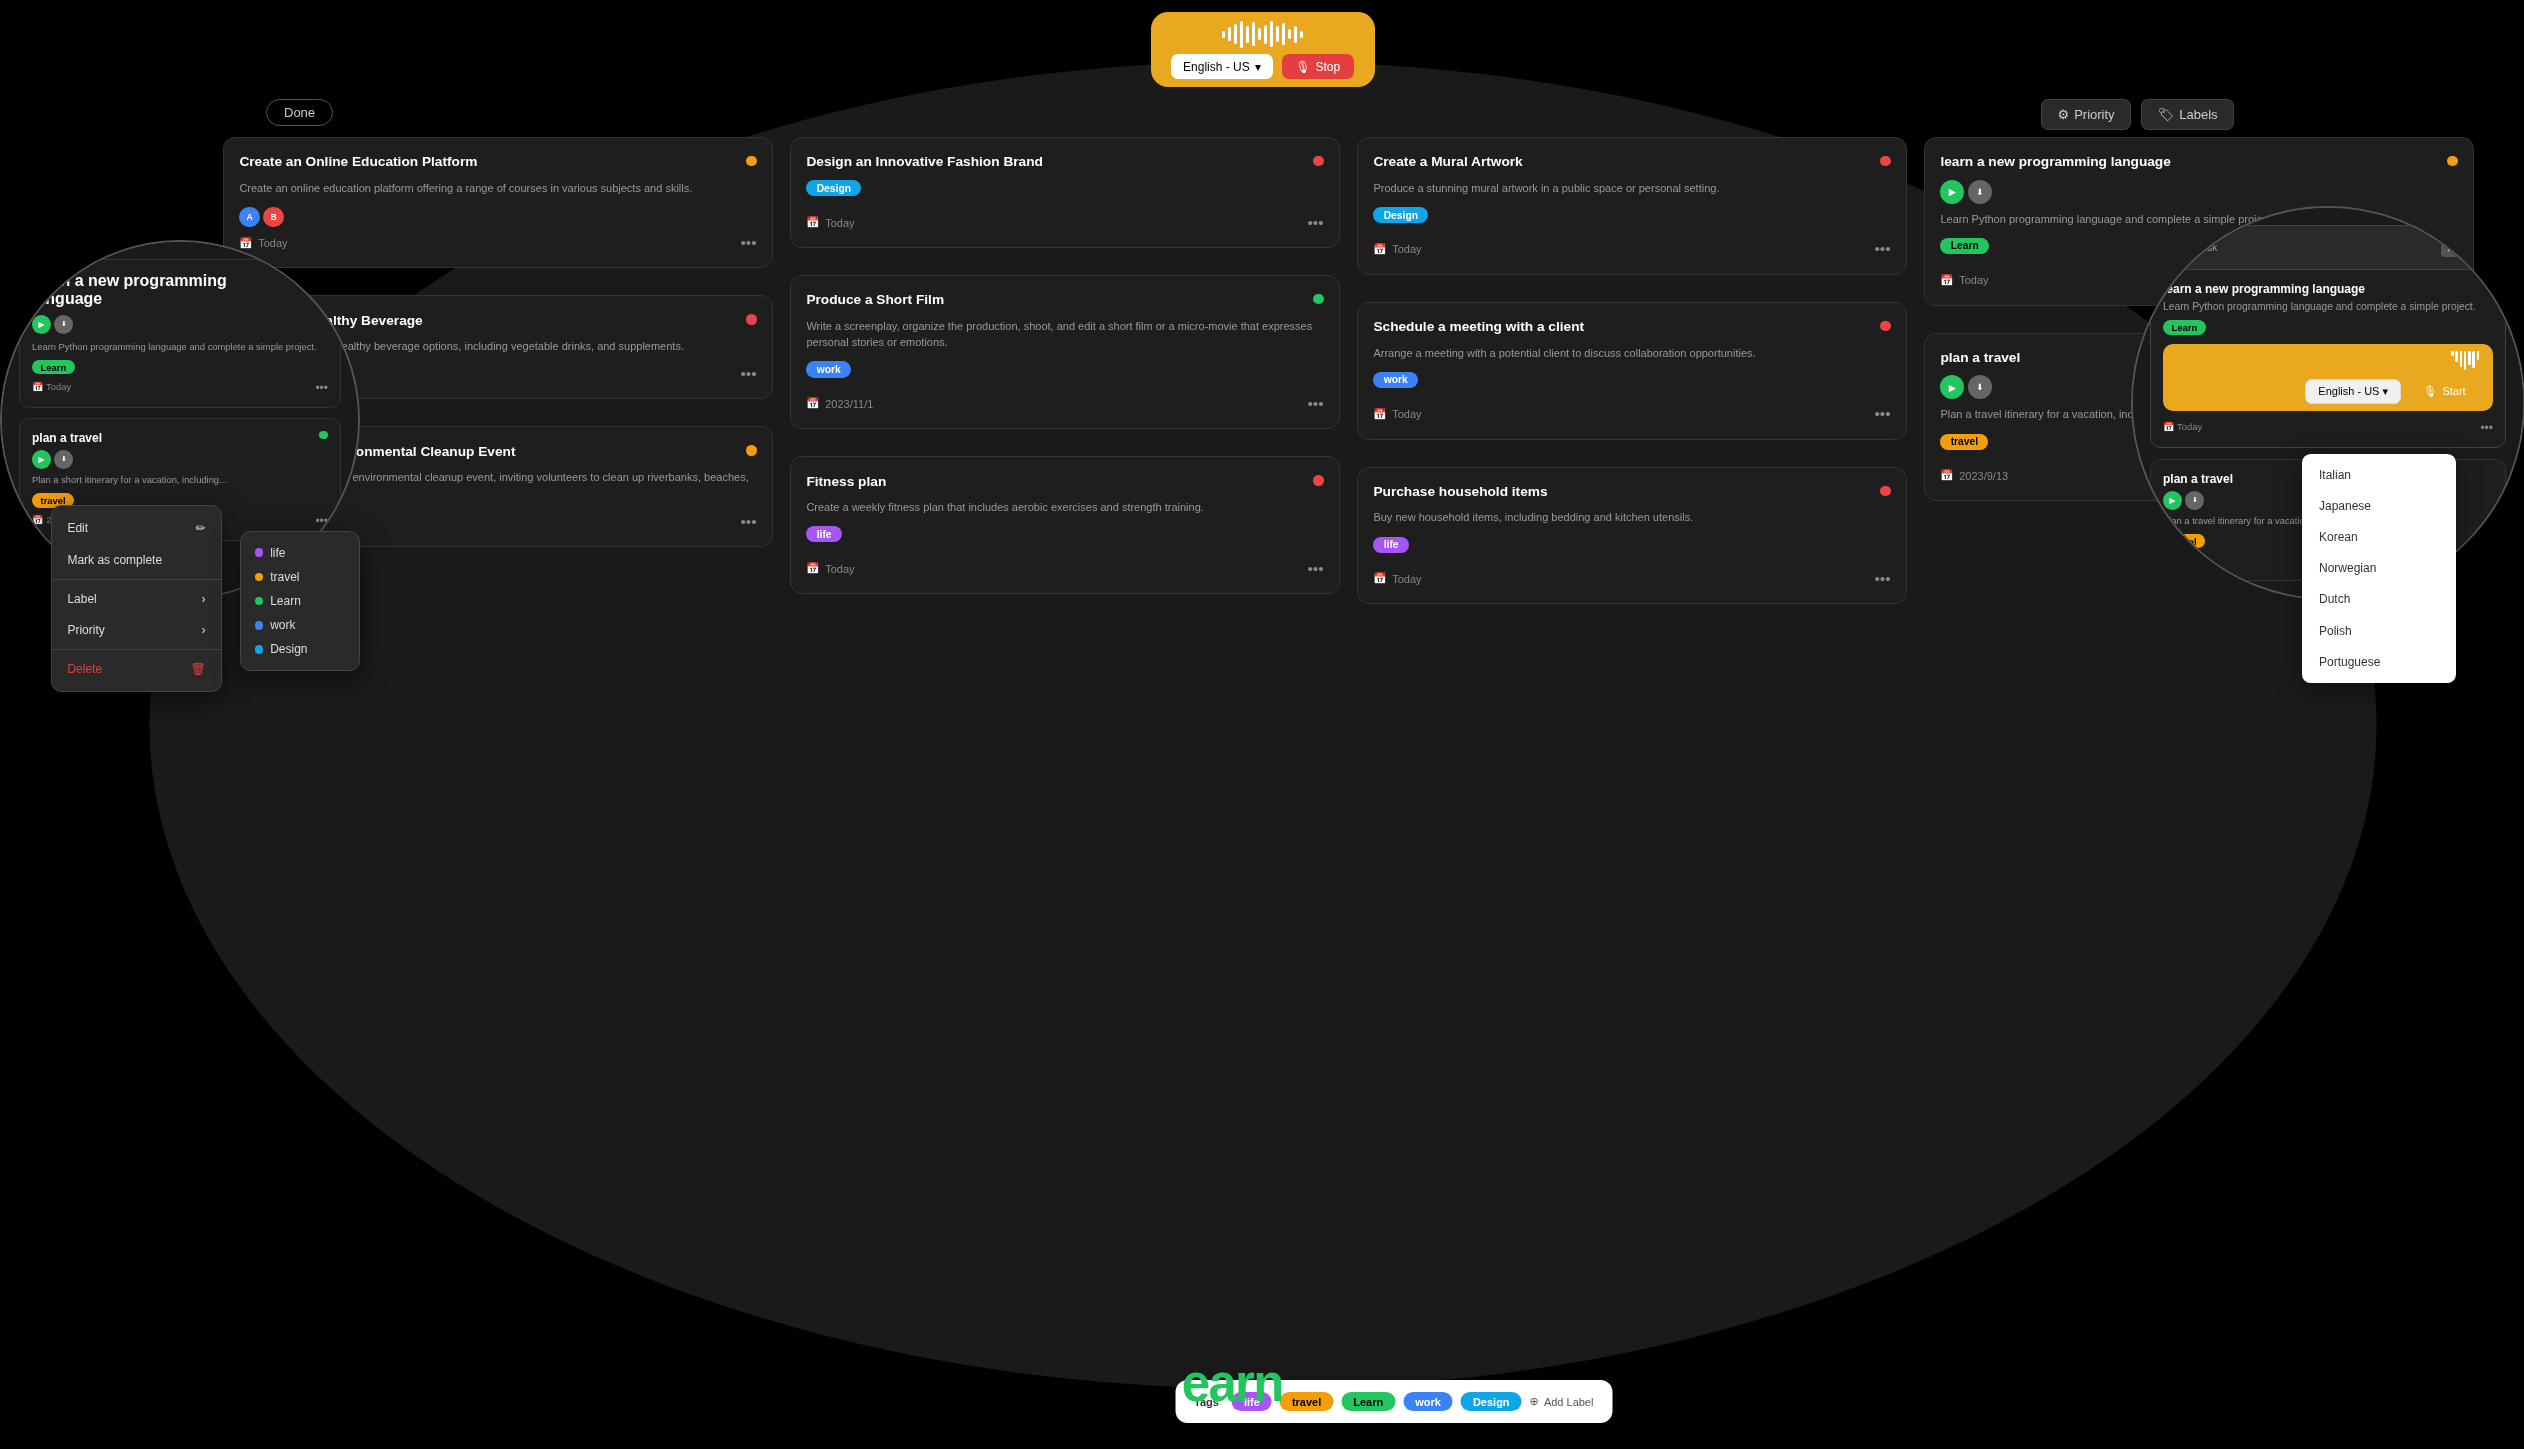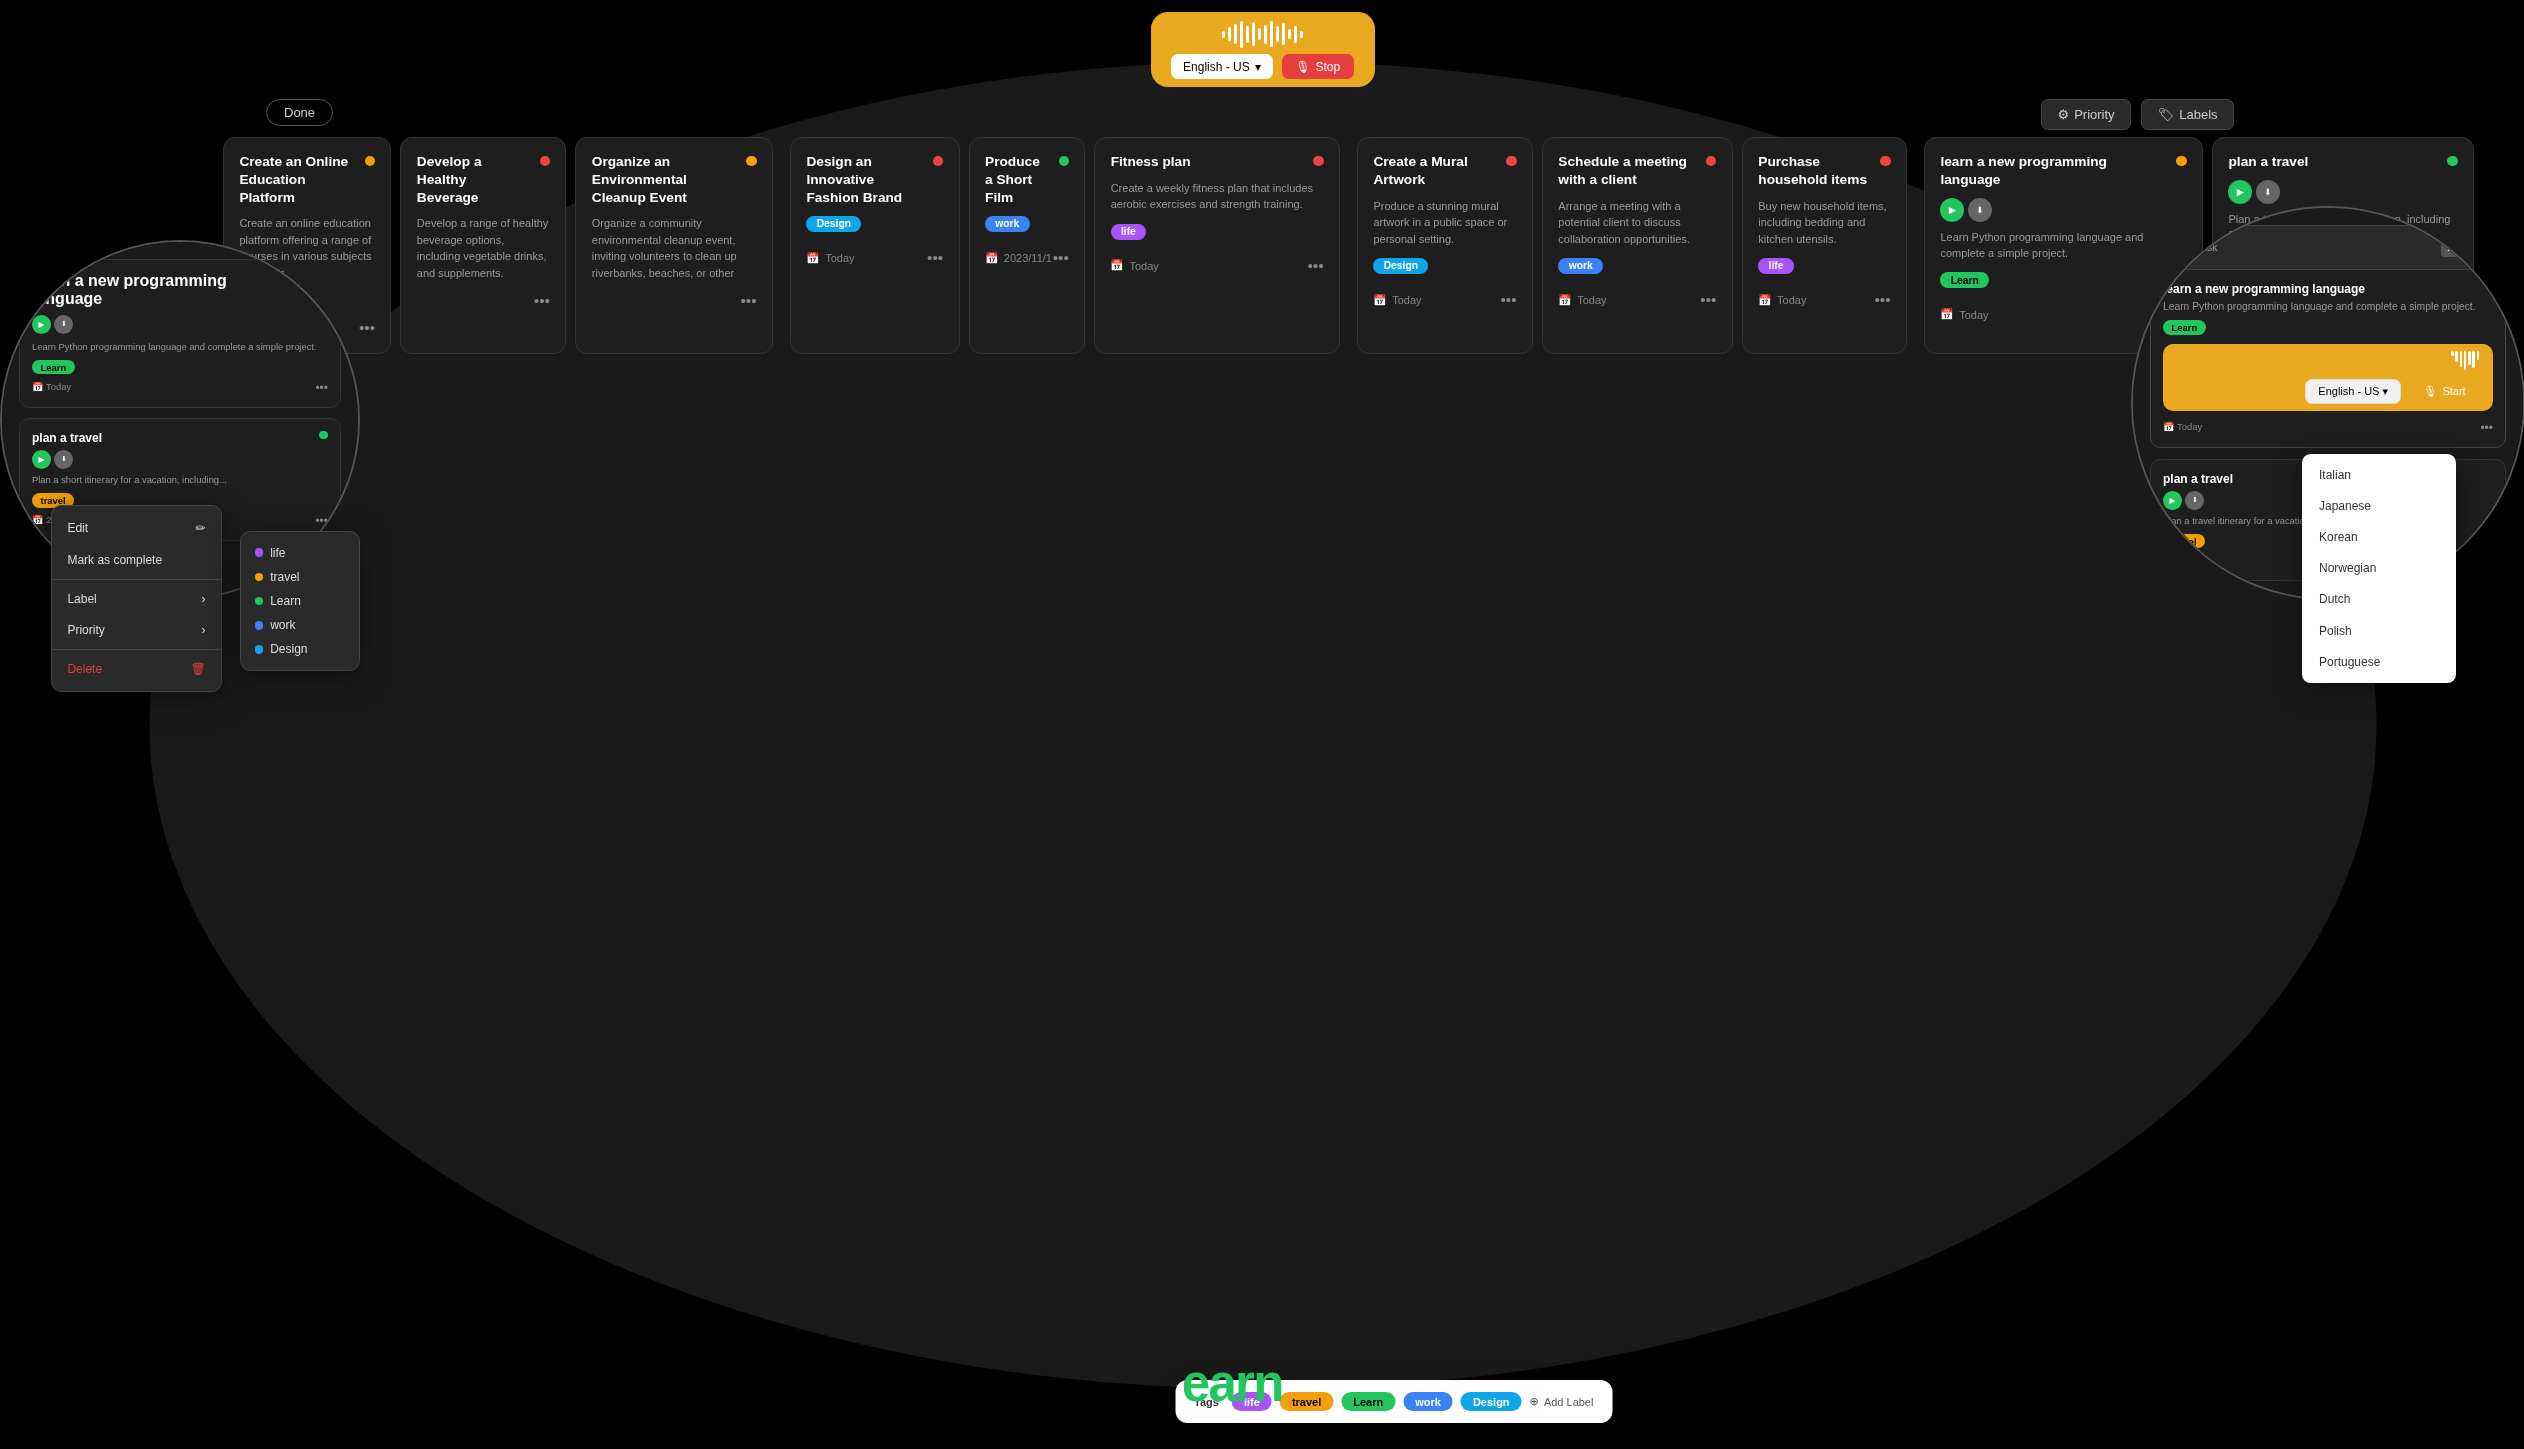--- a/index.html
+++ b/index.html
@@ -123,22 +123,22 @@
       left: 223px;
       right: 51px;
       display: flex;
       gap: 17px;
       z-index: 5;
     }
 
     .column {
       flex: 1;
       display: flex;
-      flex-direction: row;
-      gap: 9px;
+      flex-direction: column;
+      gap: 27px;
       min-width: 0;
     }
 
     
     .task-card {
       background: #1e1e1e;
       border-radius: 12px;
       padding: 15.4px;
       position: relative;
       border: 0.9px solid #333;
@@ -561,20 +561,21 @@
         </div>
         <button class="more-btn">•••</button>
       </div>
     </div>
 
     <div class="task-card">
       <div class="task-card-header">
         <div class="task-title">Produce a Short Film</div>
         <div class="task-dot" style="background:#22c55e"></div>
       </div>
+      <div class="task-desc">Write a screenplay, organize the production, shoot, and edit a short film or a micro-movie that expresses personal stories or emotions.</div>
       <span class="task-tag" style="background:#3b82f6;color:#fff">work</span>
       <div class="task-footer">
         <div class="task-date">
           <span>📅</span>
           2023/11/1
         </div>
         <button class="more-btn">•••</button>
       </div>
     </div>
 

